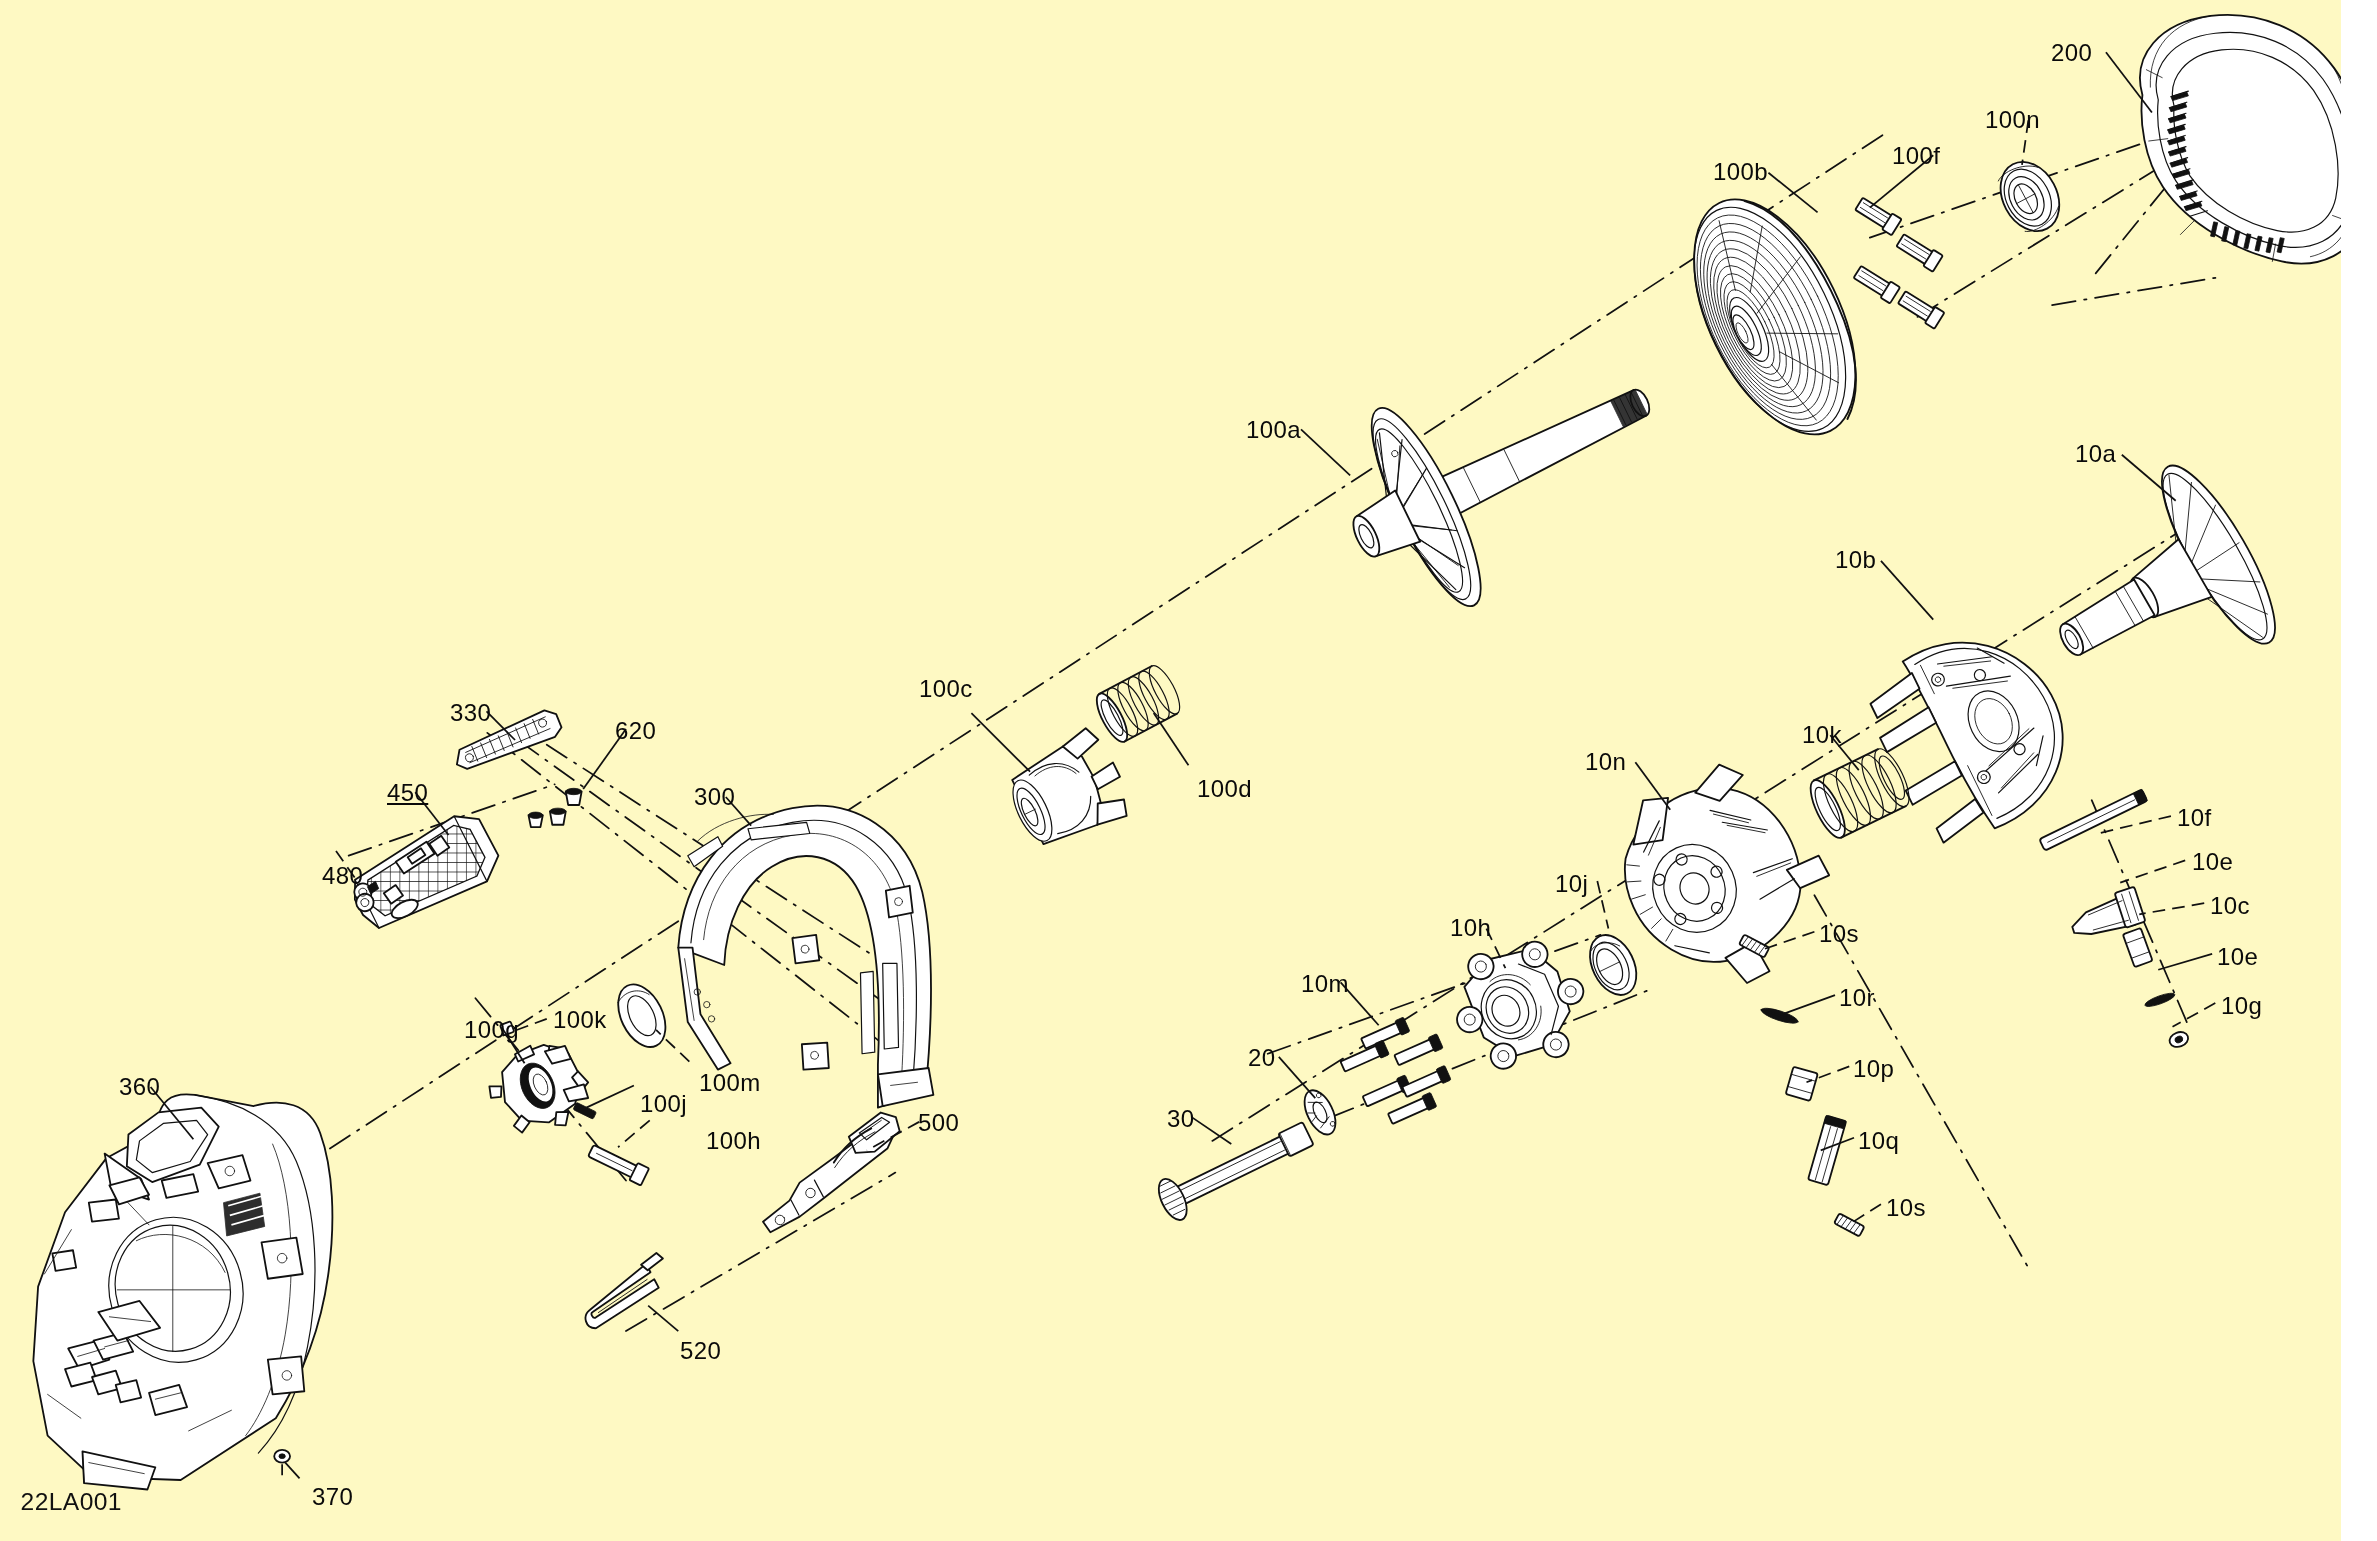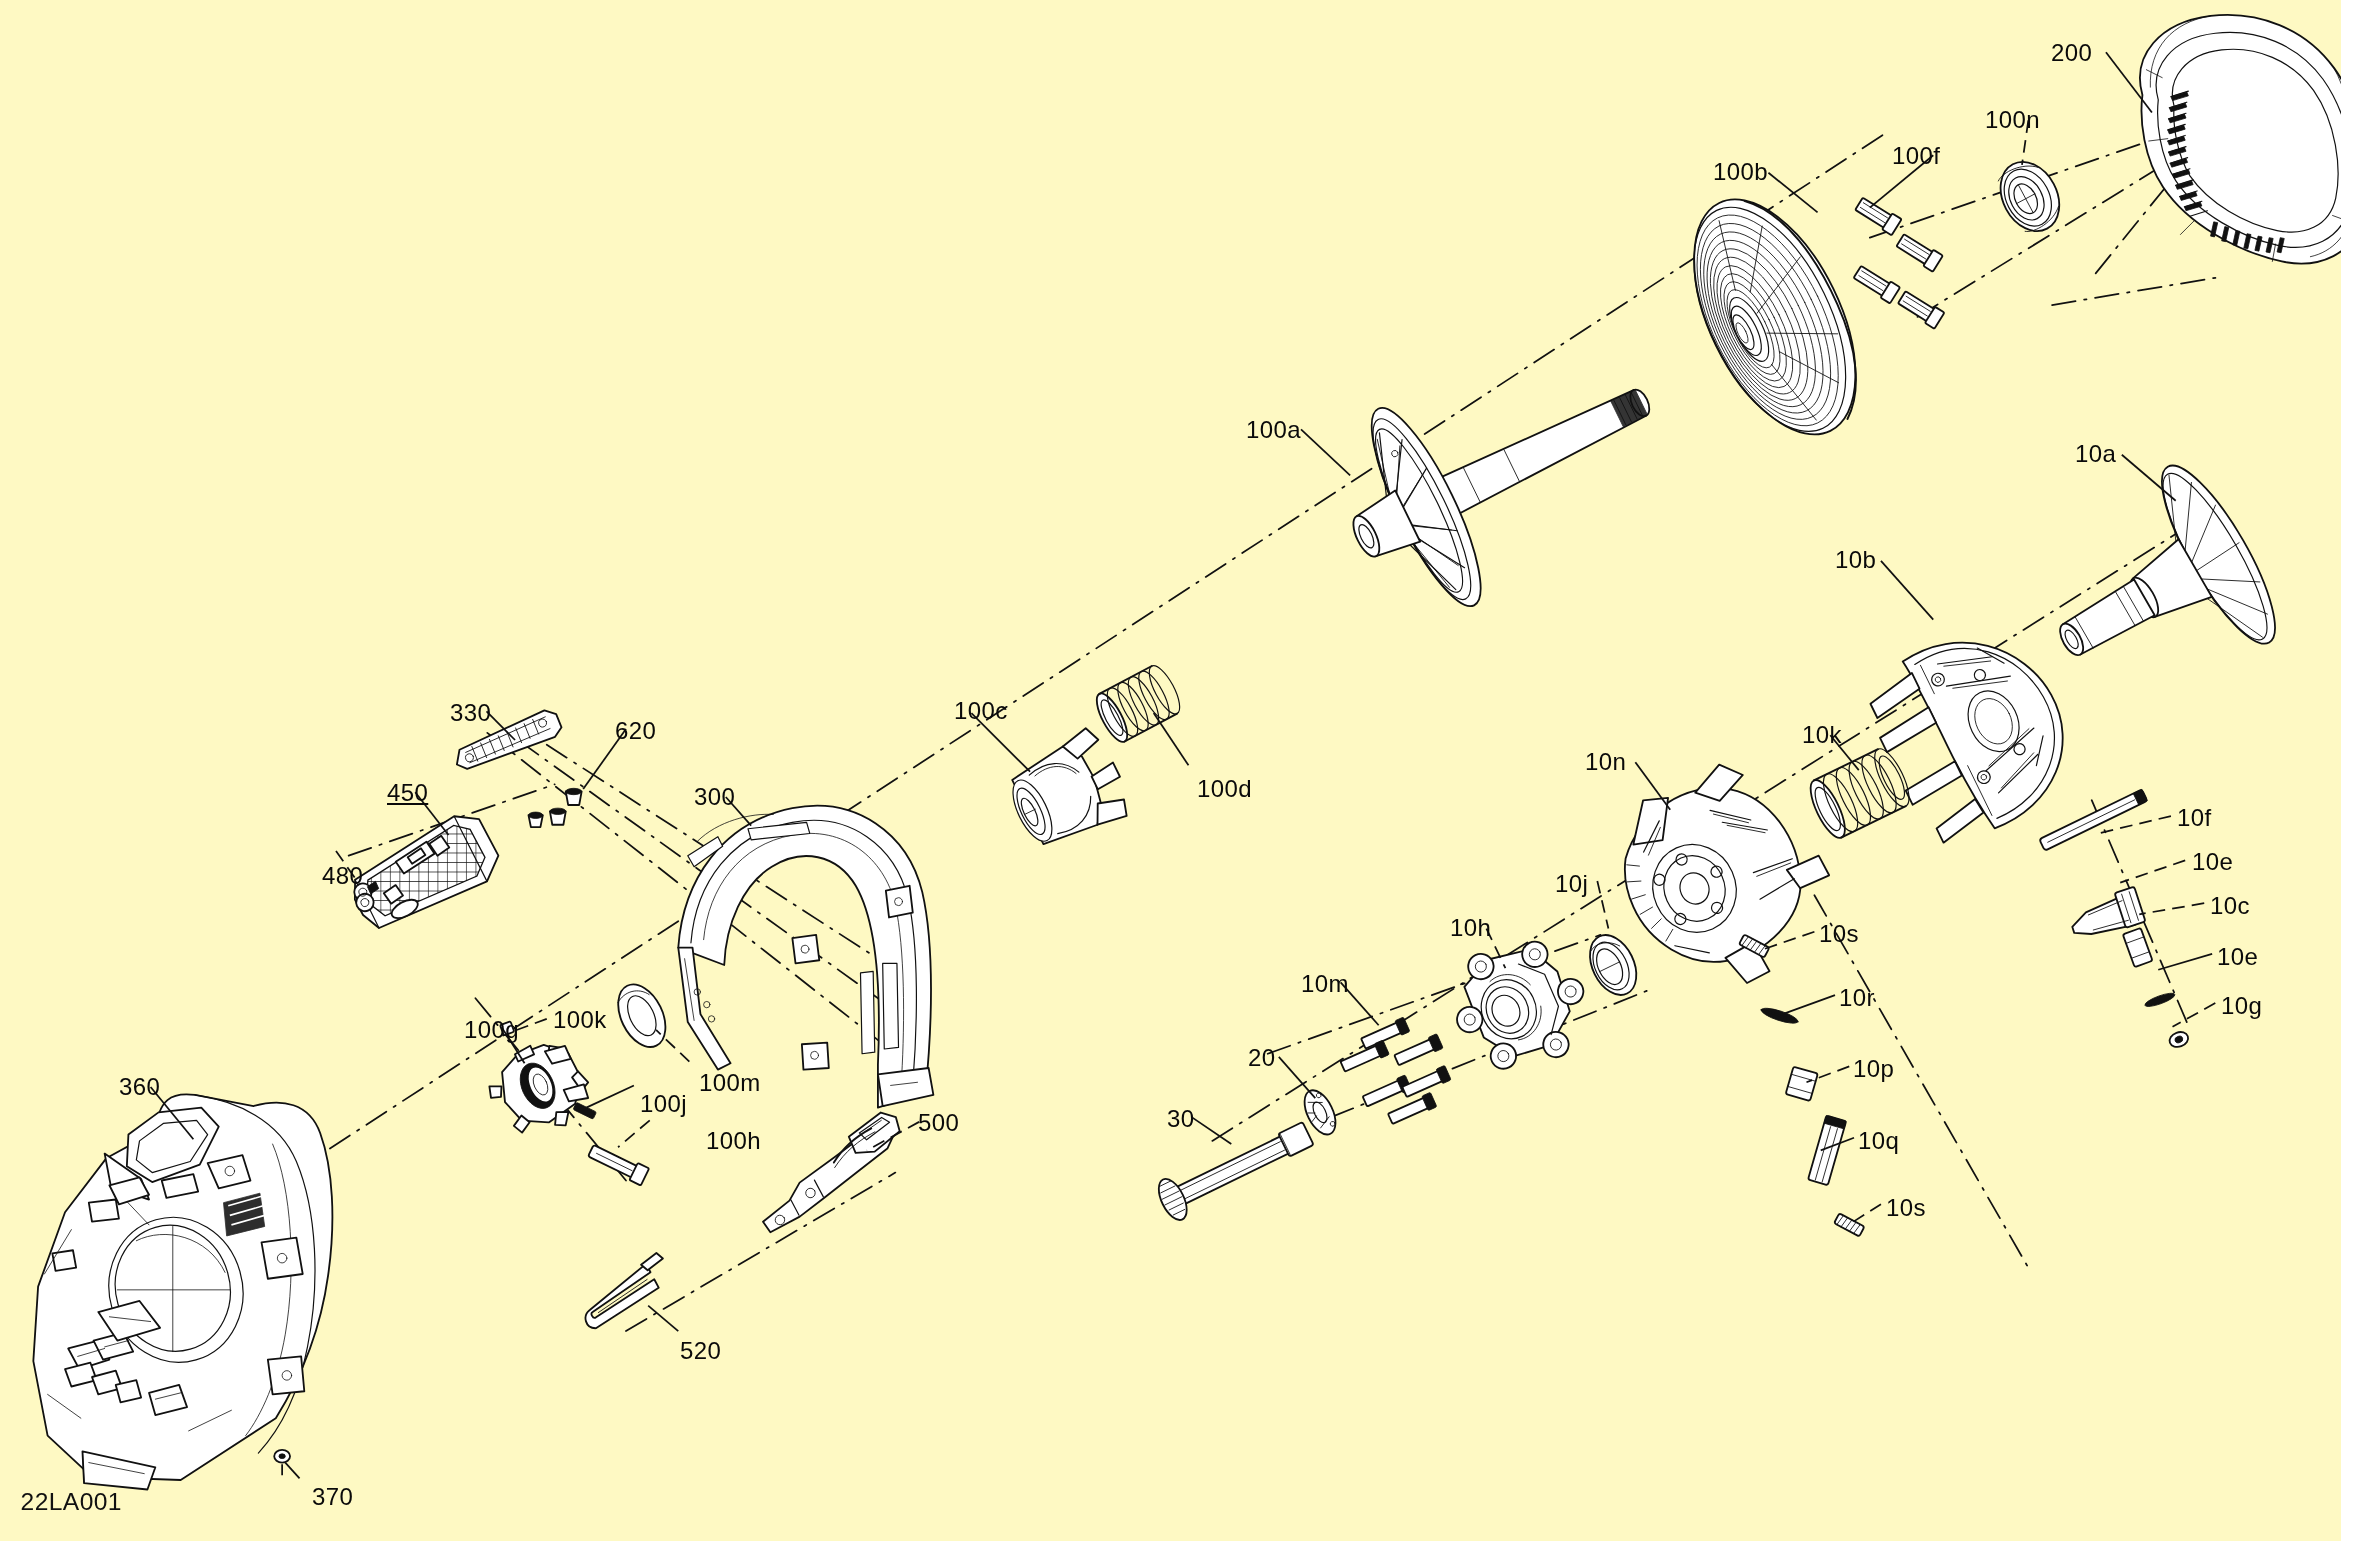--- a/index.html
+++ b/index.html
@@ -858,21 +858,21 @@
   </svg>
 
   <div id="callout-layer">
       <div class="callout" style="left: 2051px; top: 41px;">200</div>
       <div class="callout" style="left: 1985px; top: 108px;">100n</div>
       <div class="callout" style="left: 1892px; top: 144px;">100f</div>
       <div class="callout" style="left: 1713px; top: 160px;">100b</div>
       <div class="callout" style="left: 2075px; top: 442px;">10a</div>
       <div class="callout" style="left: 1246px; top: 418px;">100a</div>
       <div class="callout" style="left: 1835px; top: 548px;">10b</div>
-      <div class="callout" style="left: 919px; top: 699px; margin-left: 35px;">100c</div>
+      <div class="callout" style="left: 919px; top: 677px;">100c</div>
       <div class="callout" style="left: 1197px; top: 777px;">100d</div>
       <div class="callout" style="left: 1802px; top: 723px;">10k</div>
       <div class="callout" style="left: 1585px; top: 750px;">10n</div>
       <div class="callout" style="left: 2177px; top: 806px;">10f</div>
       <div class="callout" style="left: 2192px; top: 850px;">10e</div>
       <div class="callout" style="left: 1555px; top: 872px;">10j</div>
       <div class="callout" style="left: 2210px; top: 894px;">10c</div>
       <div class="callout" style="left: 1819px; top: 922px;">10s</div>
       <div class="callout" style="left: 2217px; top: 945px;">10e</div>
       <div class="callout" style="left: 1450px; top: 916px;">10h</div>

